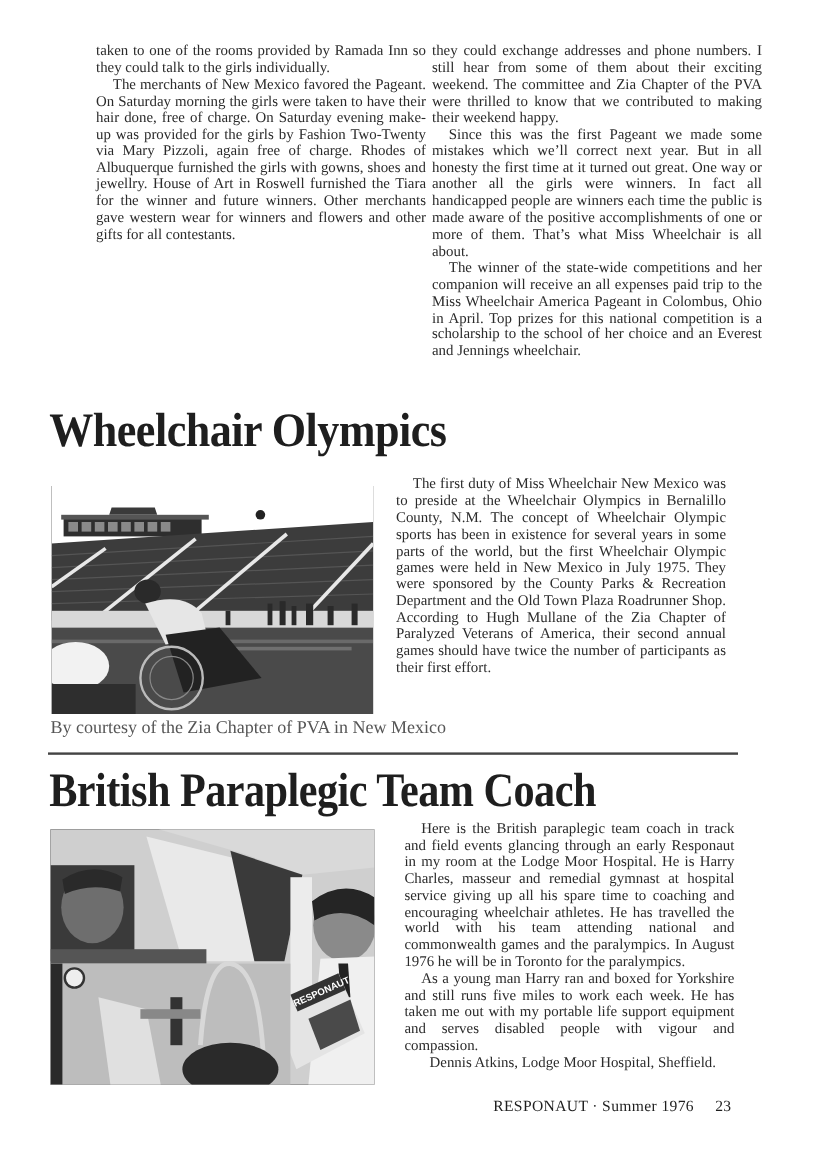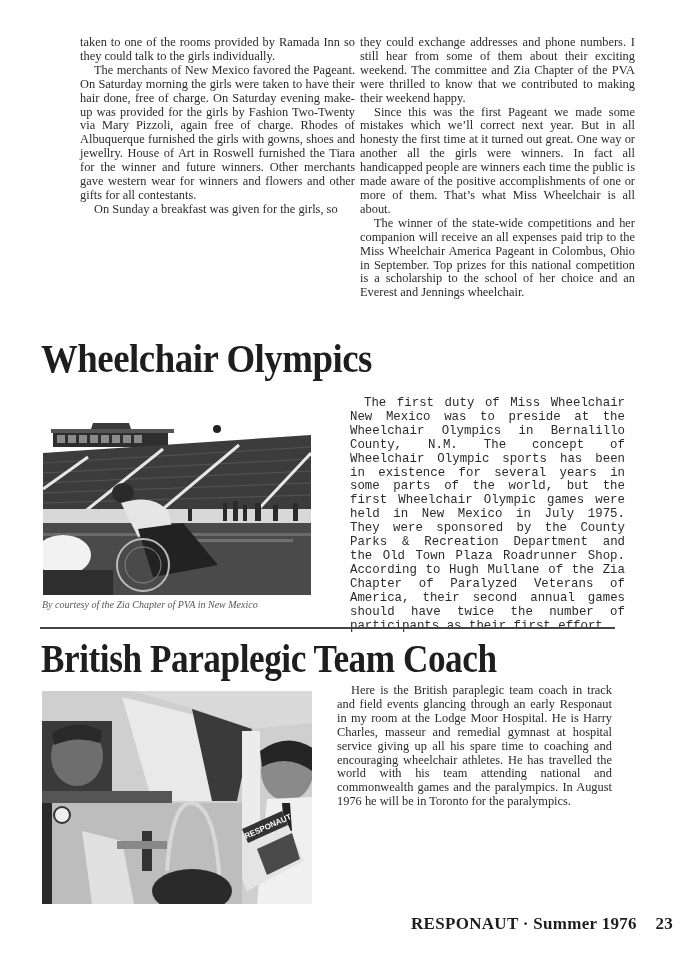--- a/index.html
+++ b/index.html
@@ -37,52 +37,51 @@
     position: absolute;
     overflow: hidden;
     background: #555;
   }
   #photo-olympics { left: 43px; top: 405px; width: 268px; height: 190px; }
   #photo-coach    { left: 42px; top: 691px; width: 270px; height: 213px; }
 
   .caption {
     position: absolute;
     left: 42px; top: 599px;
-    font-size: 10px; font-style: italic; color: #555;
+    font-size: 15px; color: #555;
   }
   .rule {
     position: absolute;
     left: 40px; top: 627px; width: 575px; height: 2px;
     background: #444;
   }
-  #col-olympics { left: 350px; top: 397px; width: 275px; font-family: Liberation Mono, monospace; }
+  #col-olympics { left: 330px; top: 397px; width: 275px; }
   #col-coach    { left: 337px; top: 684px; width: 275px; }
   .signature { text-indent: 0 !important; padding-left: 21px; }
 
   .footer {
     position: absolute;
     left: 411px; top: 914px;
-    font-size: 17px; font-weight: bold; color: #1e1e1e;
+    font-size: 13px; font-weight: normal; color: #1e1e1e;
     letter-spacing: 0.3px;
     white-space: nowrap;
   }
   .footer .page { margin-left: 14px; }
 </style>
 </head>
 <body>
 
 <div id="col-top-left" class="col">
   <p class="noindent">taken to one of the rooms provided by Ramada Inn so they could talk to the girls individually.</p>
   <p>The merchants of New Mexico favored the Pageant. On Saturday morning the girls were taken to have their hair done, free of charge. On Saturday evening make-up was provided for the girls by Fashion Two-Twenty via Mary Pizzoli, again free of charge. Rhodes of Albuquerque furnished the girls with gowns, shoes and jewellry. House of Art in Roswell furnished the Tiara for the winner and future winners. Other merchants gave western wear for winners and flowers and other gifts for all contestants.</p>
-  <p>On Sunday a breakfast was given for the girls, so</p>
 </div>
 <div id="col-top-right" class="col">
   <p class="noindent">they could exchange addresses and phone numbers. I still hear from some of them about their exciting weekend. The committee and Zia Chapter of the PVA were thrilled to know that we contributed to making their weekend happy.</p>
   <p>Since this was the first Pageant we made some mistakes which we’ll correct next year. But in all honesty the first time at it turned out great. One way or another all the girls were winners. In fact all handicapped people are winners each time the public is made aware of the positive accomplishments of one or more of them. That’s what Miss Wheelchair is all about.</p>
-  <p>The winner of the state-wide competitions and her companion will receive an all expenses paid trip to the Miss Wheelchair America Pageant in Colombus, Ohio in September. Top prizes for this national competition is a scholarship to the school of her choice and an Everest and Jennings wheelchair.</p>
+  <p>The winner of the state-wide competitions and her companion will receive an all expenses paid trip to the Miss Wheelchair America Pageant in Colombus, Ohio in April. Top prizes for this national competition is a scholarship to the school of her choice and an Everest and Jennings wheelchair.</p>
 </div>
 
 <h1 id="headline-olympics" class="headline">Wheelchair Olympics</h1>
 
 <div id="photo-olympics" class="photo">
   <svg width="268" height="190" viewBox="0 0 268 190">
     <rect x="0" y="0" width="268" height="190" fill="#ffffff"></rect>
 
     <polygon points="50,18 86,18 88,24 48,24" fill="#3a3a3a"></polygon>
     <rect x="10" y="26" width="115" height="16" fill="#2e2e2e"></rect>
@@ -183,18 +182,20 @@
     <path d="M40,140 L80,150 L92,213 L50,213 Z" fill="#e0e0e0"></path>
     <path d="M125,180 Q130,110 150,112 Q175,116 178,200" fill="none" stroke="#d8d8d8" stroke-width="4"></path>
     <rect x="100" y="140" width="10" height="40" fill="#333"></rect>
     <ellipse cx="150" cy="200" rx="40" ry="22" fill="#2a2a2a"></ellipse>
     <rect x="75" y="150" width="50" height="8" fill="#888"></rect>
   </svg>
 </div>
 
 <div id="col-coach" class="col">
   <p>Here is the British paraplegic team coach in track and field events glancing through an early Respo­naut in my room at the Lodge Moor Hospital. He is Harry Charles, masseur and remedial gymnast at hospital service giving up all his spare time to coach­ing and encouraging wheelchair athletes. He has travelled the world with his team attending national and commonwealth games and the paralympics. In August 1976 he will be in Toronto for the para­lympics.</p>
+  <p>As a young man Harry ran and boxed for York­shire and still runs five miles to work each week. He has taken me out with my portable life support equipment and serves disabled people with vigour and compassion.</p>
+  <p class="signature">Dennis Atkins, Lodge Moor Hospital, Sheffield.</p>
 </div>
 
 <div class="footer">
   <span>RESPONAUT · Summer 1976</span>
   <span class="page">23</span>
 </div>
 
 </body></html>

